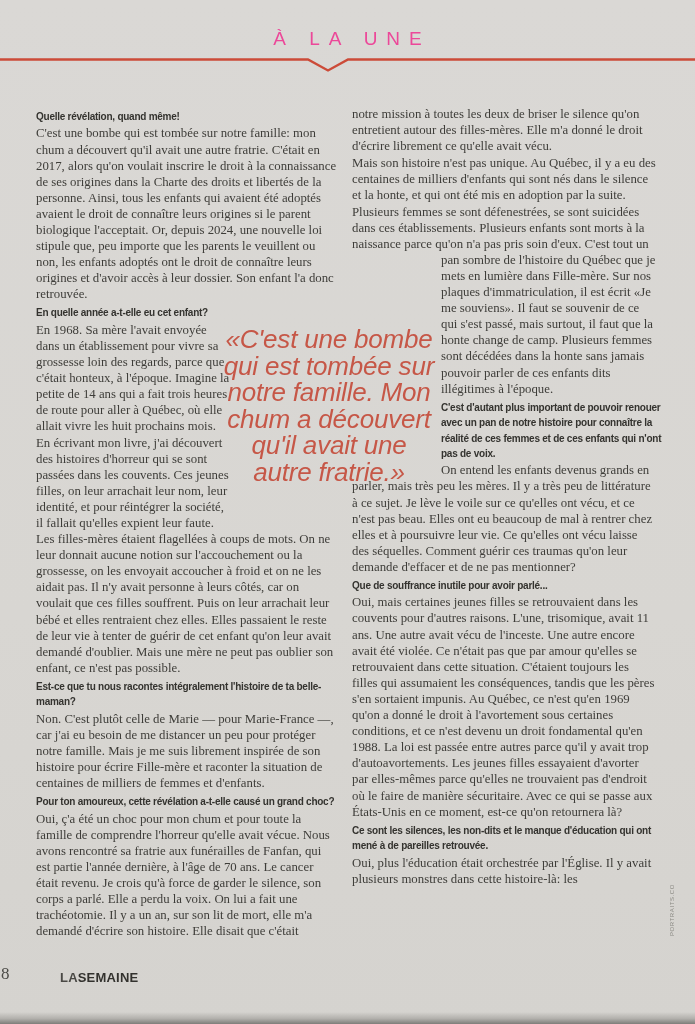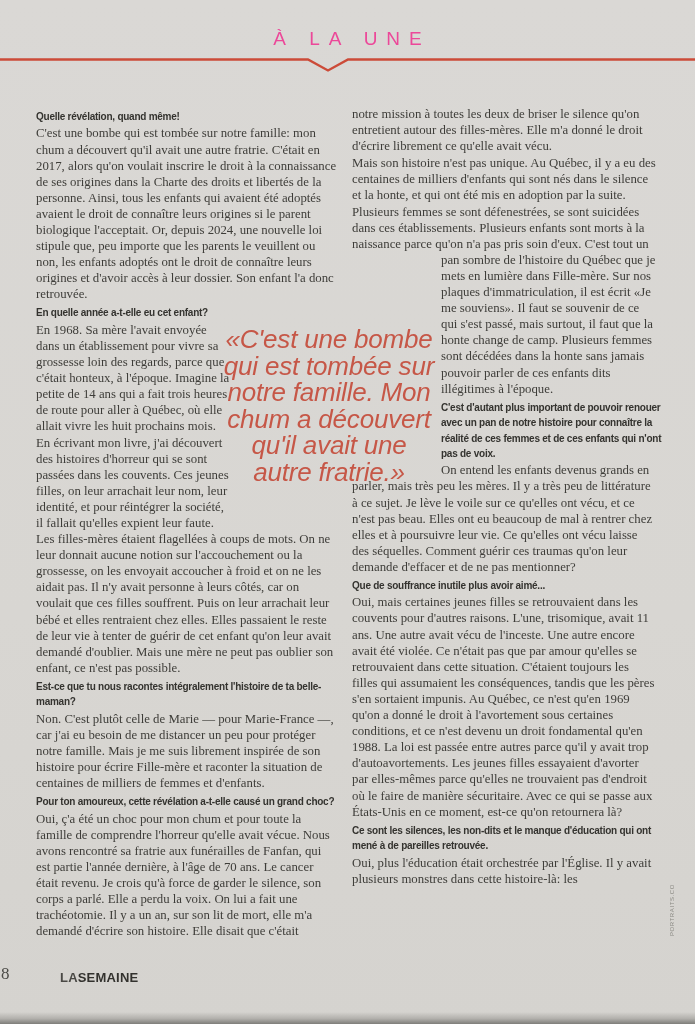--- a/index.html
+++ b/index.html
@@ -87,21 +87,21 @@
 </div>
 
 <div class="col col2">
   <p>notre mission à toutes les deux de briser le silence qu'on entretient autour des filles-mères. Elle m'a donné le droit d'écrire librement ce qu'elle avait vécu.</p>
 
   <p><span>Mais son histoire n'est pas unique. Au Québec, il y a eu des centaines de milliers d'enfants qui sont nés dans le silence et la honte, et qui ont été mis en adoption par la suite. Plusieurs femmes se sont défenestrées, se sont suicidées dans ces établissements. Plusieurs enfants sont morts à la naissance parce qu'on n'a pas pris soin d'eux. C'est tout un pan sombre de l'histoire du Québec que je</span> <span class="spc spc-l"></span><span>mets en lumière dans Fille-mère. Sur nos plaques d'immatriculation, il est écrit «Je me souviens». Il faut se souvenir de ce qui s'est passé, mais surtout, il faut que la honte change de camp. Plusieurs femmes sont décédées dans la honte sans jamais pouvoir parler de ces enfants dits illégitimes à l'époque.</span></p>
 
   <h3>C'est d'autant plus important de pouvoir renouer avec un pan de notre histoire pour connaître la réalité de ces femmes et de ces enfants qui n'ont pas de voix.</h3>
   <p>On entend les enfants devenus grands en parler, mais très peu les mères. Il y a très peu de littérature à ce sujet. Je lève le voile sur ce qu'elles ont vécu, et ce n'est pas beau. Elles ont eu beaucoup de mal à rentrer chez elles et à poursuivre leur vie. Ce qu'elles ont vécu laisse des séquelles. Comment guérir ces traumas qu'on leur demande d'effacer et de ne pas mentionner?</p>
 
-  <h3>Que de souffrance inutile plus avoir aimé...</h3>
+  <h3>Que de souffrance inutile pour avoir parlé...</h3>
   <p>Oui, mais certaines jeunes filles se retrouvaient dans les couvents pour d'autres raisons. L'une, trisomique, avait 11 ans. Une autre avait vécu de l'inceste. Une autre encore avait été violée. Ce n'était pas que par amour qu'elles se retrouvaient dans cette situation. C'étaient toujours les filles qui assumaient les conséquences, tandis que les pères s'en sortaient impunis. Au Québec, ce n'est qu'en 1969 qu'on a donné le droit à l'avortement sous certaines conditions, et ce n'est devenu un droit fondamental qu'en 1988. La loi est passée entre autres parce qu'il y avait trop d'autoavortements. Les jeunes filles essayaient d'avorter par elles-mêmes parce qu'elles ne trouvaient pas d'endroit où le faire de manière sécuritaire. Avec ce qui se passe aux États-Unis en ce moment, est-ce qu'on retournera là?</p>
 
   <h3>Ce sont les silences, les non-dits et le manque d'éducation qui ont mené à de pareilles retrouvée.</h3>
   <p>Oui, plus l'éducation était orchestrée par l'Église. Il y avait plusieurs monstres dans cette histoire-là: les</p>
 </div>
 
 <div class="pull-quote">«C'est une bombe qui est tombée sur notre famille. Mon chum a découvert qu'il avait une autre fratrie.»</div>
 
 <span class="pagenum">8</span>
 <span class="logo"><span class="lg-a">LA</span><span>SEMAINE</span></span>

